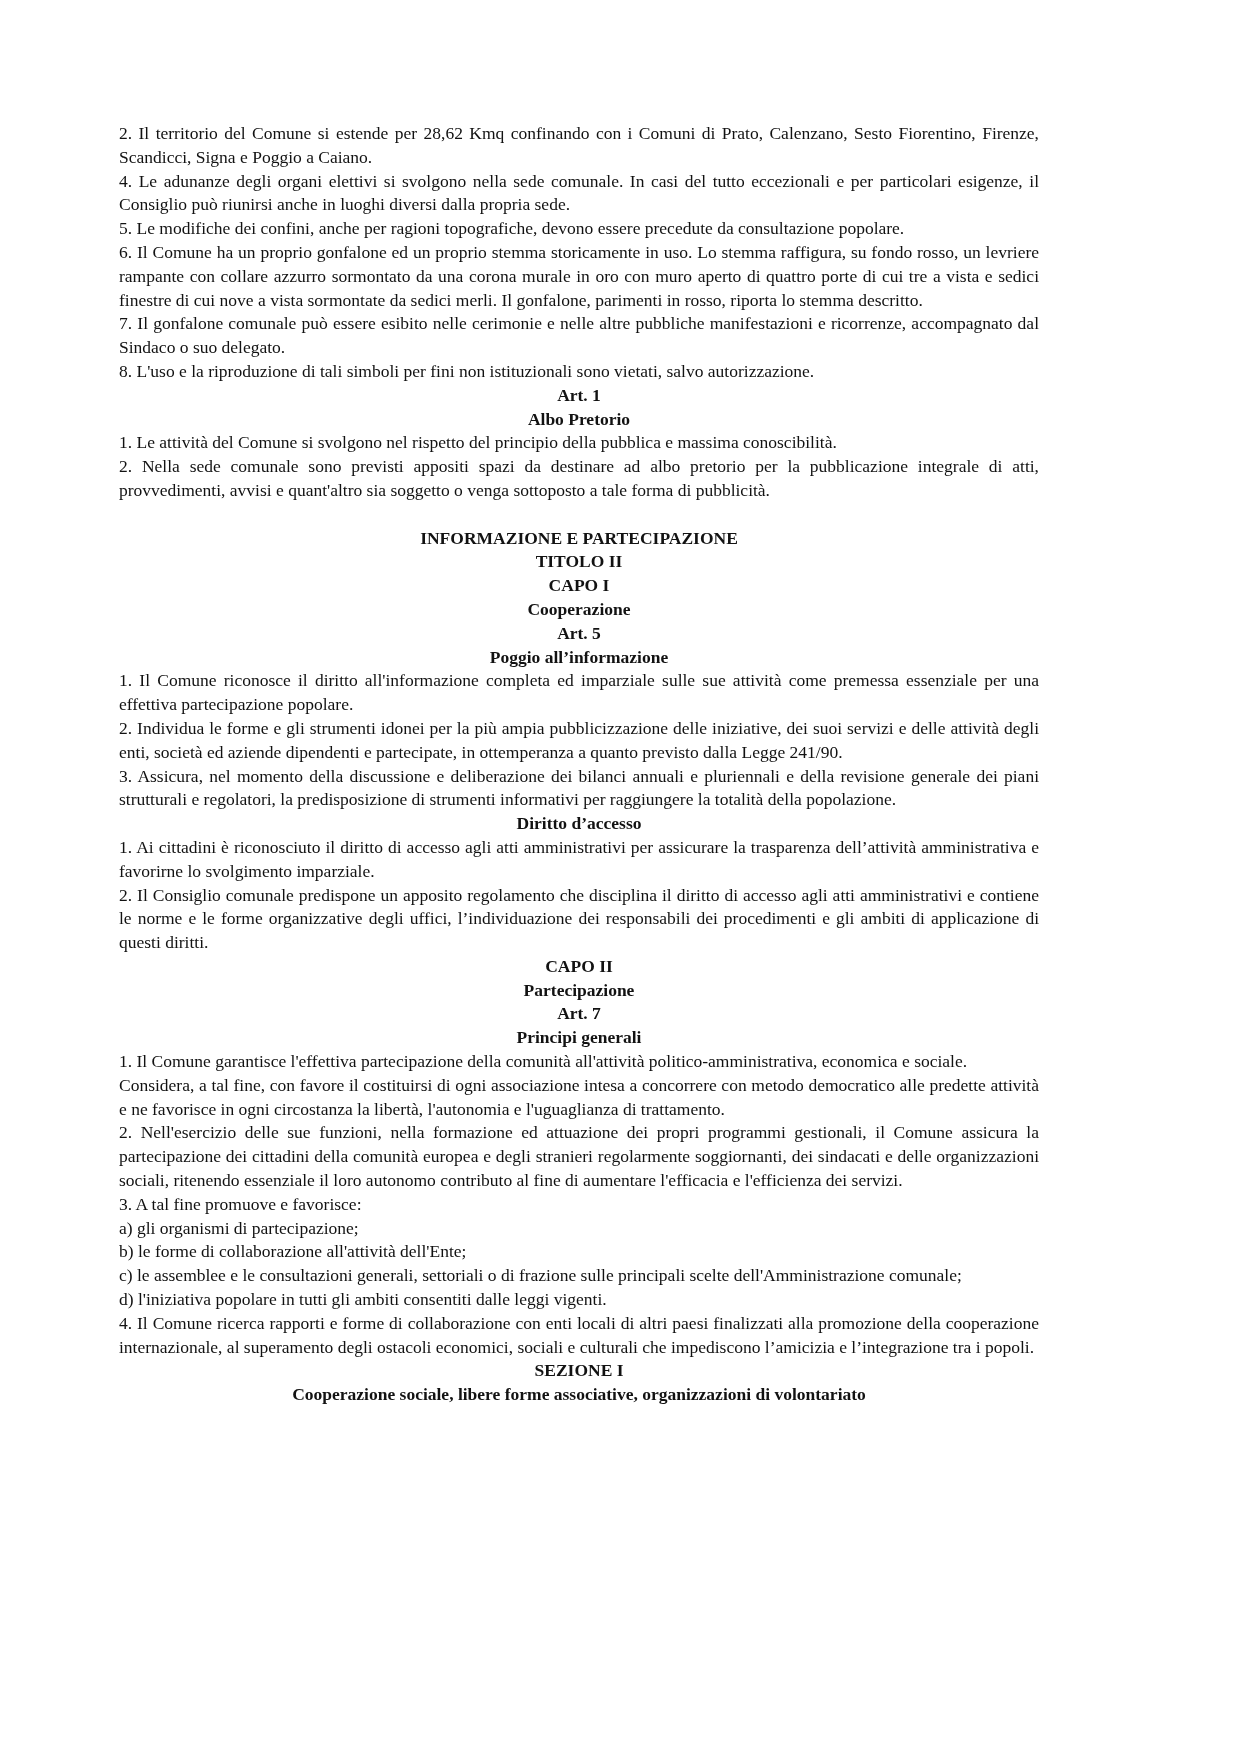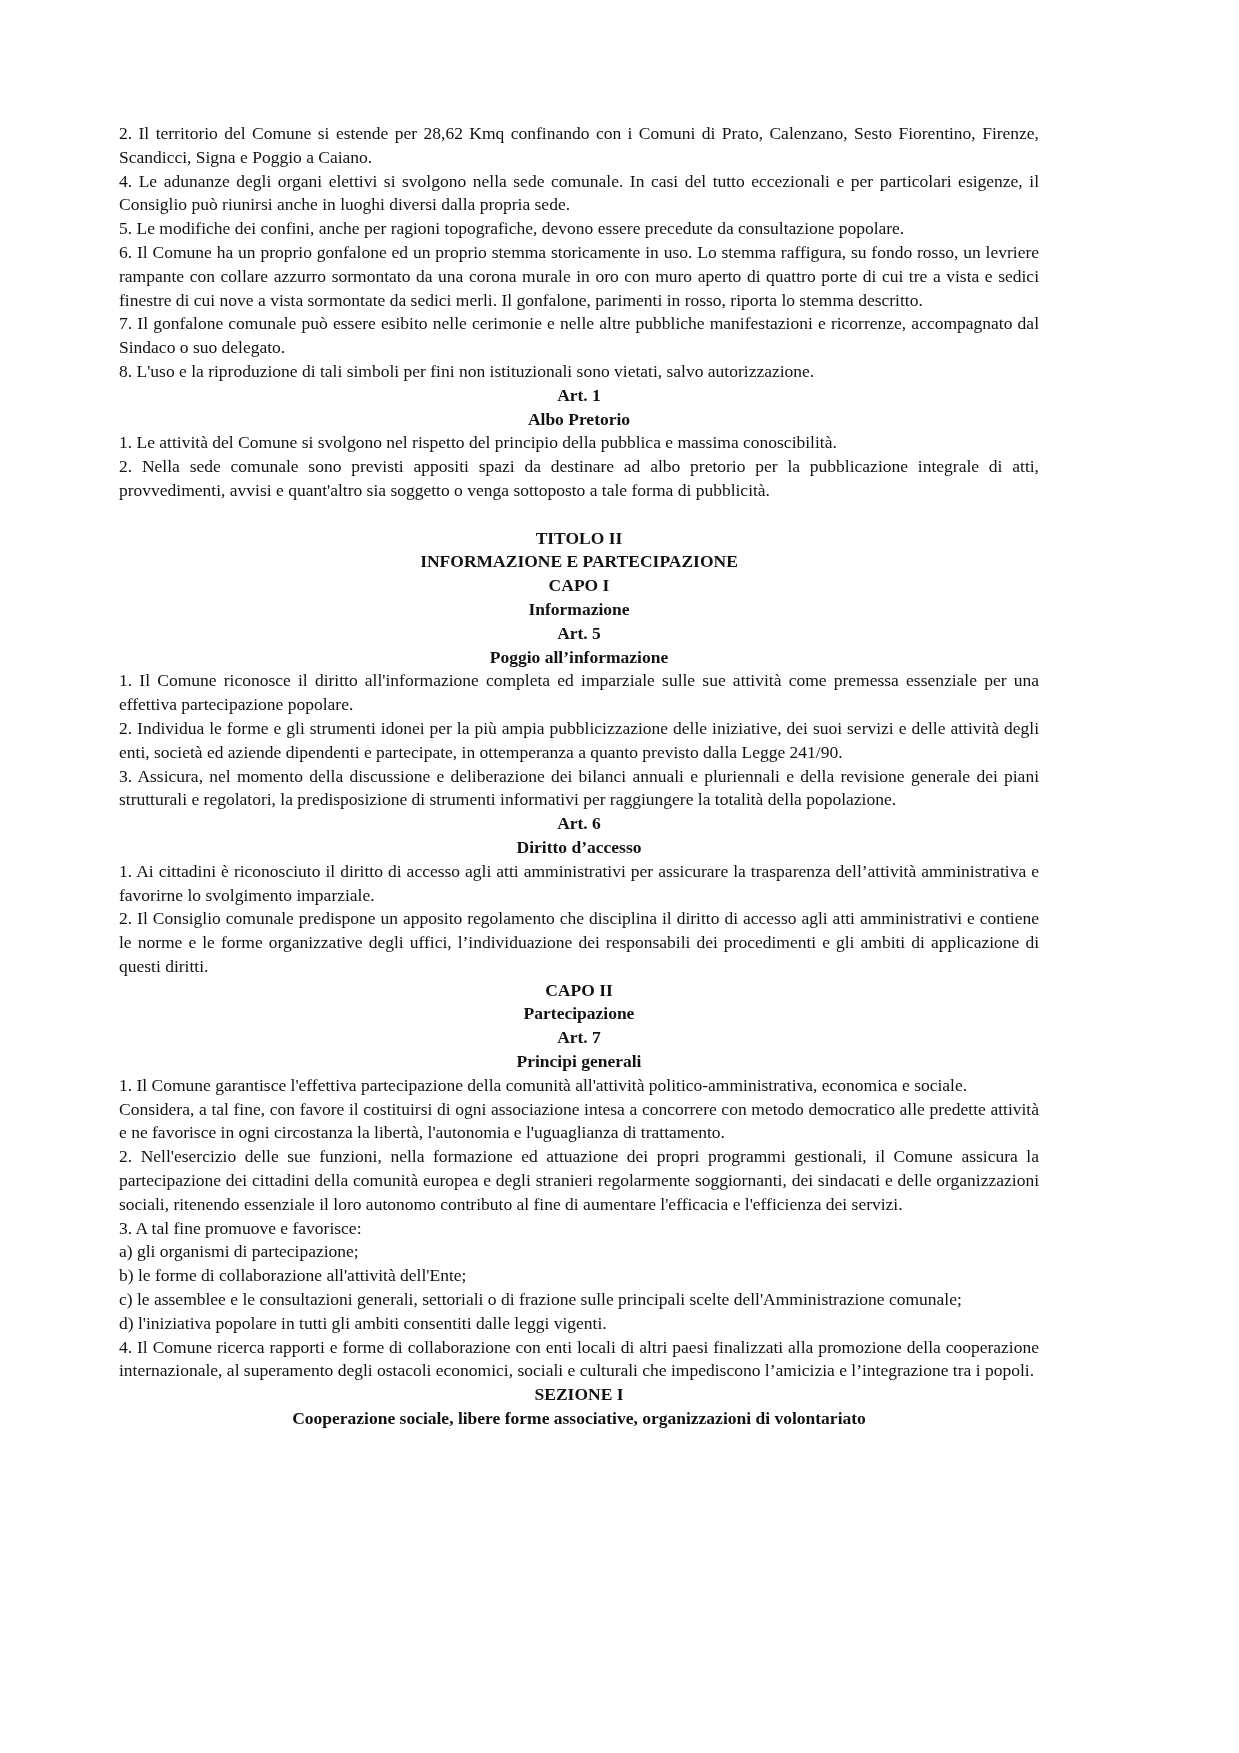--- a/index.html
+++ b/index.html
@@ -41,30 +41,29 @@
   <p class="para">4. Le adunanze degli organi elettivi si svolgono nella sede comunale. In casi del tutto eccezionali e per particolari esigenze, il Consiglio può riunirsi anche in luoghi diversi dalla propria sede.</p>
   <p class="para">5. Le modifiche dei confini, anche per ragioni topografiche, devono essere precedute da consultazione popolare.</p>
   <p class="para">6. Il Comune ha un proprio gonfalone ed un proprio stemma storicamente in uso. Lo stemma raffigura, su fondo rosso, un levriere rampante con collare azzurro sormontato da una corona murale in oro con muro aperto di quattro porte di cui tre a vista e sedici finestre di cui nove a vista sormontate da sedici merli. Il gonfalone, parimenti in rosso, riporta lo stemma descritto.</p>
   <p class="para">7. Il gonfalone comunale può essere esibito nelle cerimonie e nelle altre pubbliche manifestazioni e ricorrenze, accompagnato dal Sindaco o suo delegato.</p>
   <p class="para">8. L'uso e la riproduzione di tali simboli per fini non istituzionali sono vietati, salvo autorizzazione.</p>
   <p class="h">Art. 1</p>
   <p class="h">Albo Pretorio</p>
   <p class="para">1. Le attività del Comune si svolgono nel rispetto del principio della pubblica e massima conoscibilità.</p>
   <p class="para">2. Nella sede comunale sono previsti appositi spazi da destinare ad albo pretorio per la pubblicazione integrale di atti, provvedimenti, avvisi e quant'altro sia soggetto o venga sottoposto a tale forma di pubblicità.</p>
   <div class="blank"></div>
+  <p class="h">INFORMAZIONE E PARTECIPAZIONE</p>
   <p class="h">TITOLO II</p>
-  <p class="h">INFORMAZIONE E PARTECIPAZIONE</p>
   <p class="h">CAPO I</p>
-  <p class="h">Informazione</p>
+  <p class="h">Cooperazione</p>
   <p class="h">Art. 5</p>
   <p class="h">Poggio all’informazione</p>
   <p class="para">1. Il Comune riconosce il diritto all'informazione completa ed imparziale sulle sue attività come premessa essenziale per una effettiva partecipazione popolare.</p>
   <p class="para">2. Individua le forme e gli strumenti idonei per la più ampia pubblicizzazione delle iniziative, dei suoi servizi e delle attività degli enti, società ed aziende dipendenti e partecipate, in ottemperanza a quanto previsto dalla Legge 241/90.</p>
   <p class="para">3. Assicura, nel momento della discussione e deliberazione dei bilanci annuali e pluriennali e della revisione generale dei piani strutturali e regolatori, la predisposizione di strumenti informativi per raggiungere la totalità della popolazione.</p>
-  <p class="h">Art. 6</p>
   <p class="h">Diritto d’accesso</p>
   <p class="para">1. Ai cittadini è riconosciuto il diritto di accesso agli atti amministrativi per assicurare la trasparenza dell’attività amministrativa e favorirne lo svolgimento imparziale.</p>
   <p class="para">2. Il Consiglio comunale predispone un apposito regolamento che disciplina il diritto di accesso agli atti amministrativi e contiene le norme e le forme organizzative degli uffici, l’individuazione dei responsabili dei procedimenti e gli ambiti di applicazione di questi diritti.</p>
   <p class="h">CAPO II</p>
   <p class="h">Partecipazione</p>
   <p class="h">Art. 7</p>
   <p class="h">Principi generali</p>
   <p class="para">1. Il Comune garantisce l'effettiva partecipazione della comunità all'attività politico-amministrativa, economica e sociale.</p>
   <p class="para">Considera, a tal fine, con favore il costituirsi di ogni associazione intesa a concorrere con metodo democratico alle predette attività e ne favorisce in ogni circostanza la libertà, l'autonomia e l'uguaglianza di trattamento.</p>
   <p class="para">2. Nell'esercizio delle sue funzioni, nella formazione ed attuazione dei propri programmi gestionali, il Comune assicura la partecipazione dei cittadini della comunità europea e degli stranieri regolarmente soggiornanti, dei sindacati e delle organizzazioni sociali, ritenendo essenziale il loro autonomo contributo al fine di aumentare l'efficacia e l'efficienza dei servizi.</p>

